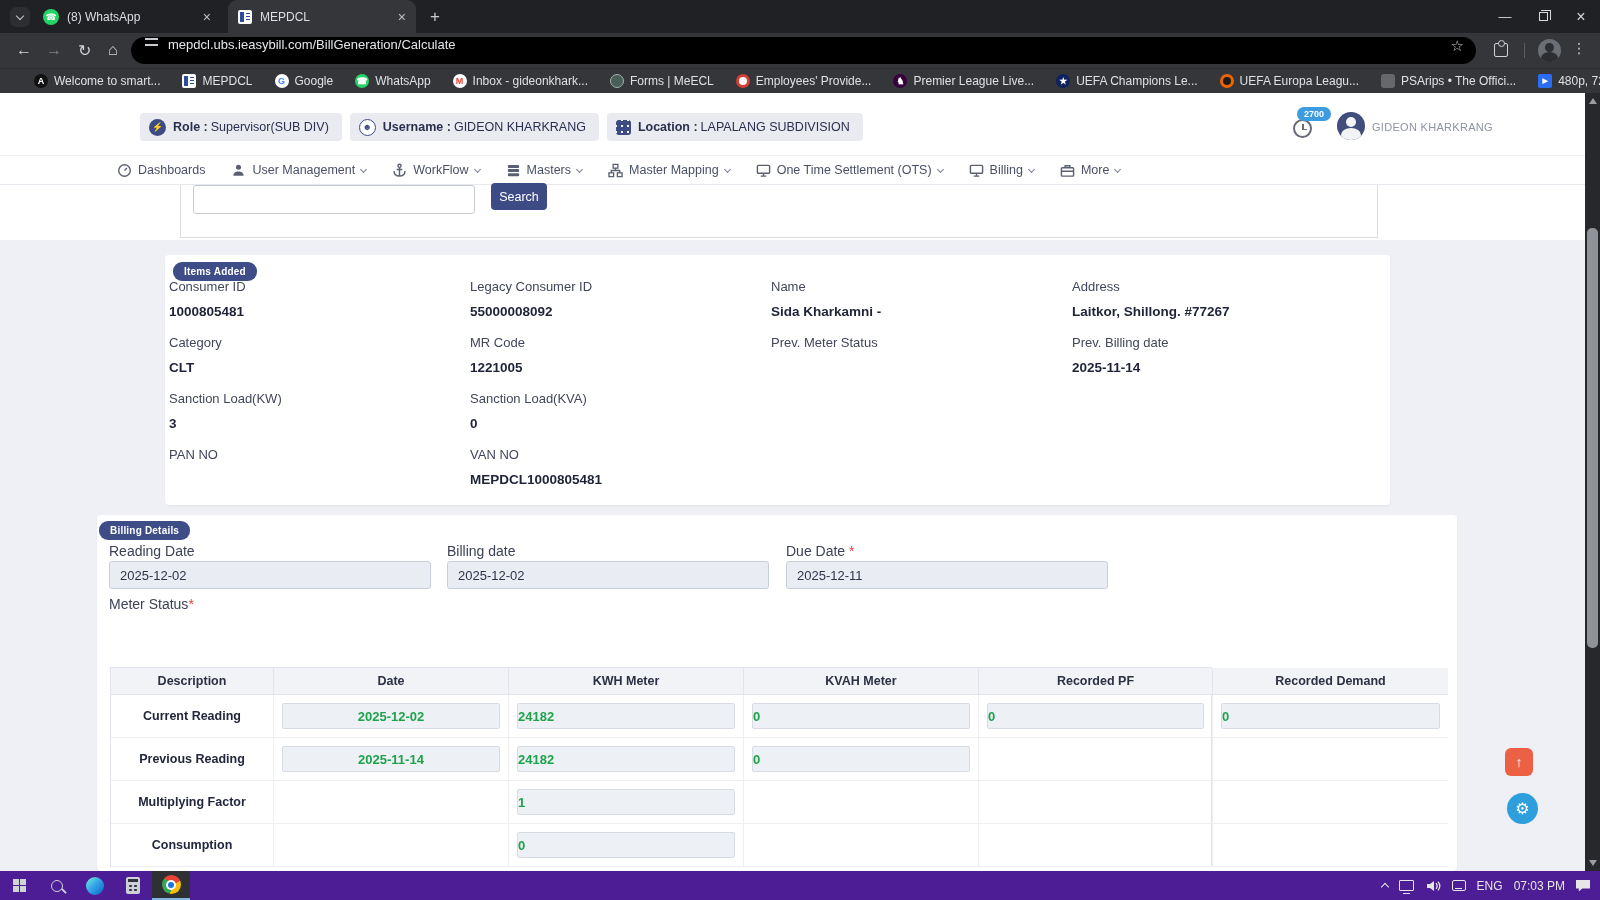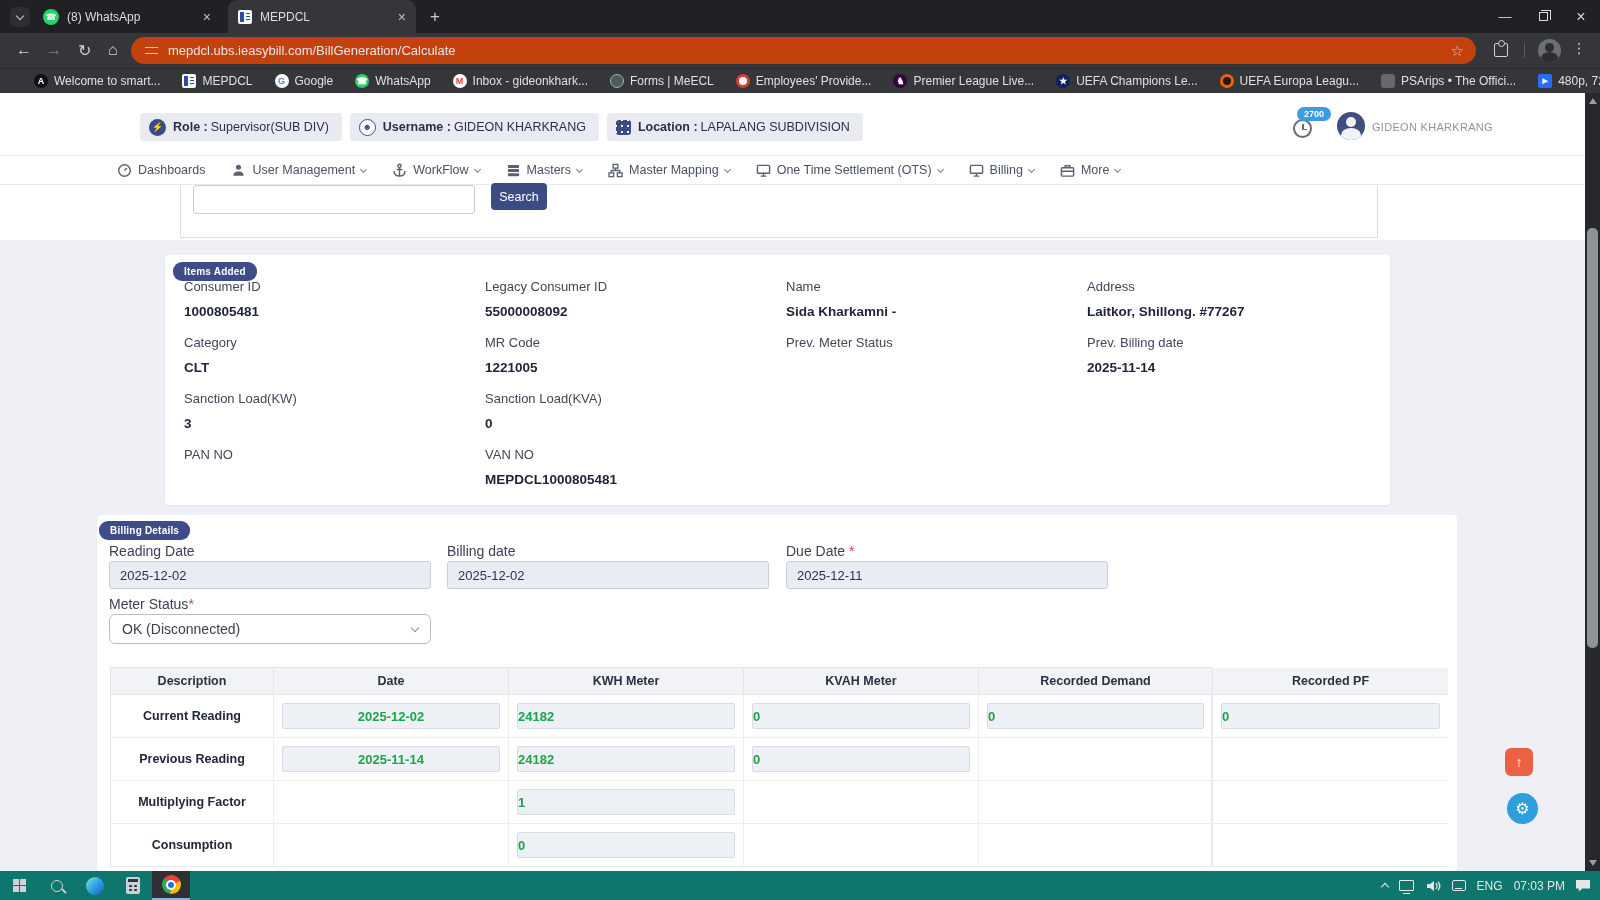--- a/index.html
+++ b/index.html
@@ -19,21 +19,21 @@
   .fav-mep::before{content:"";position:absolute;left:2px;top:2px;width:4px;height:10px;background:#2b4d9b}
   .fav-mep::after{content:"";position:absolute;left:8px;top:3px;width:4px;height:8px;background:repeating-linear-gradient(#2b4d9b 0 1px,#fff 1px 3px)}
   .newtab{position:absolute;left:424px;top:6px;width:22px;height:22px;color:#c8cbd0;font-size:17px;display:flex;align-items:center;justify-content:center}
   .wbtns{position:absolute;right:0;top:0;height:33px;display:flex;align-items:center;color:#d6d8dc}
   .wbtn{width:38px;text-align:center;font-size:13px}
   .restore{display:inline-block;width:9px;height:9px;border:1.2px solid #d6d8dc;position:relative}
   .restore::before{content:"";position:absolute;left:1.5px;top:-3.5px;width:9px;height:9px;border:1.2px solid #d6d8dc;border-left:none;border-bottom:none}
 
   .toolbar{position:absolute;left:0;top:33px;width:1600px;height:35px;background:#35363a}
   .navg{position:absolute;top:8px;font-size:16px;color:#cfd2d7}
-  .urlpill{position:absolute;left:131px;top:4px;width:1345px;height:27px;border-radius:14px;background:#c2410c;display:flex;align-items:center;color:#e4e6ea;font-size:13px}
+  .urlpill{position:absolute;left:131px;top:4px;width:1345px;height:27px;border-radius:14px;background:#000000;display:flex;align-items:flex-start;color:#e4e6ea;font-size:13px}
   .siteinfo{width:13px;height:10px;margin:0 10px 0 14px;position:relative}
   .siteinfo::before,.siteinfo::after{content:"";position:absolute;left:0;width:13px;height:1.6px;background:#c8cbd0}
   .siteinfo::before{top:1px}.siteinfo::after{top:7px}
   .star{position:absolute;right:12px;color:#c3c6cb;font-size:15px}
   .puzzle{position:absolute;left:1494px;top:10px;width:14px;height:14px;border:1.6px solid #cfd2d7;border-radius:2px}
   .puzzle::before{content:"";position:absolute;left:3px;top:-4px;width:5px;height:5px;border-radius:50%;background:#35363a;border:1.6px solid #cfd2d7}
   .tdiv{position:absolute;left:1524px;top:10px;width:1px;height:15px;background:#5a5c60}
   .prof{position:absolute;left:1538px;top:6px;width:23px;height:23px;border-radius:50%;background:#6b6e74;overflow:hidden}
   .prof::before{content:"";position:absolute;left:7px;top:4px;width:9px;height:9px;border-radius:50%;background:#2d2e31}
   .prof::after{content:"";position:absolute;left:3px;top:13px;width:17px;height:12px;border-radius:50%;background:#2d2e31}
@@ -70,21 +70,21 @@
   .nchev{display:inline-block;width:5px;height:5px;border-right:1.4px solid #7a8093;border-bottom:1.4px solid #7a8093;transform:rotate(45deg);margin-top:-2px}
 
   .searchsec{position:absolute;left:0;top:92px;width:100%;height:55px;background:#fff}
   .searchcard{position:absolute;left:180px;top:0;width:1198px;height:53px;border-left:1px solid #dcdee4;border-right:1px solid #dcdee4;border-bottom:1px solid #dcdee4}
   .searchinput{position:absolute;left:12px;top:0;width:282px;height:29px;border:1px solid #c6cad3;border-radius:3px;background:#fff;font-size:13px;padding:0 8px;color:#333;font-family:"Liberation Sans",sans-serif}
   .searchbtn{position:absolute;left:310px;top:-2px;width:56px;height:27px;background:#3d4b85;color:#fff;border:none;border-radius:4px;font-size:12.5px;font-family:"Liberation Sans",sans-serif}
 
   .card{position:absolute;background:#fff;border-radius:4px;box-shadow:0 1px 2px rgba(40,40,60,.06)}
   .secbadge{display:inline-block;background:#3e4c87;color:#fff;font-size:10px;font-weight:bold;padding:4px 11px;border-radius:9px;letter-spacing:.2px}
 
-  .fgrid{position:absolute;left:19px;right:10px;top:24px;display:grid;grid-template-columns:301px 301px 301px 1fr;grid-auto-rows:56px}
+  .fgrid{position:absolute;left:4px;right:10px;top:24px;display:grid;grid-template-columns:301px 301px 301px 1fr;grid-auto-rows:56px}
   .flabel{font-size:13px;color:#42465a}
   .fvalue{font-size:13.5px;font-weight:bold;color:#1f2338;margin-top:10px}
 
   .blabel{position:absolute;font-size:14px;color:#3c4156}
   .req{color:#e5413f}
   .binput{position:absolute;width:322px;height:28px;background:#e9edf3;border:1px solid #c9cfda;border-radius:3px;font-size:13px;color:#2e3248;padding:0 10px;font-family:"Liberation Sans",sans-serif}
   .bselect{position:absolute;left:12px;top:99px;width:322px;height:30px;border:1px solid #b9bdc9;border-radius:6px;background:#fff;display:flex;align-items:center;justify-content:space-between;padding:0 12px;font-size:14px;color:#3a3e52}
   .selchev{width:6px;height:6px;border-right:1.5px solid #8a8e99;border-bottom:1.5px solid #8a8e99;transform:rotate(45deg);margin-top:-3px}
 
   .btable{position:absolute;left:13px;top:152px;width:1102px;display:grid;grid-template-columns:163px 235px 235px 235px 234px 235px;border:1px solid #e3e4eb;border-bottom:none}
@@ -99,21 +99,21 @@
   .fab-up{position:absolute;left:1505px;top:655px;width:28px;height:28px;background:#ec6144;border-radius:6px;color:#fff;font-size:14px;display:flex;align-items:center;justify-content:center}
   .fab-gear{position:absolute;left:1507px;top:700px;width:31px;height:31px;background:#2f9edd;border-radius:50%;color:#fff;font-size:16px;display:flex;align-items:center;justify-content:center}
 
   .vscroll{position:absolute;right:0;top:0;width:15px;height:100%;background:#26282b}
   .sthumb{position:absolute;left:2px;top:135px;width:11px;height:420px;background:#8f9297;border-radius:5px}
   .sarr{position:absolute;left:3.5px;width:0;height:0;border-left:4px solid transparent;border-right:4px solid transparent}
   .sarr.up{top:5px;border-bottom:6px solid #9a9da2}
   .sarr.dn{bottom:5px;border-top:6px solid #9a9da2}
 
   
-  .taskbar{position:absolute;left:0;bottom:0;width:1600px;height:29px;background:#0f766e;display:flex;align-items:center;color:#e6e6e6}
+  .taskbar{position:absolute;left:0;bottom:0;width:1600px;height:29px;background:#4c1d95;display:flex;align-items:center;color:#e6e6e6}
   .tk{width:38px;height:29px;display:flex;align-items:center;justify-content:center;flex:none}
   .winlogo{width:13px;height:13px;display:grid;grid-template-columns:6px 6px;gap:1px}
   .winlogo i{background:#cfd2d6}
   .tksearch{width:12px;height:12px;border:1.8px solid #cfd2d6;border-radius:50%;position:relative}
   .tksearch::after{content:"";position:absolute;left:9px;top:9px;width:6px;height:1.8px;background:#cfd2d6;transform:rotate(45deg)}
   .edge{width:18px;height:18px;border-radius:50%;background:linear-gradient(135deg,#7df2d8 0%,#35a7e8 45%,#0b63c4 100%)}
   .calc{width:14px;height:17px;border-radius:2px;background:#cdd0d6;position:relative}
   .calc::before{content:"";position:absolute;left:2px;top:2px;width:10px;height:3px;background:#30333a}
   .calc::after{content:"";position:absolute;left:2px;top:7px;width:10px;height:8px;
     background:radial-gradient(circle 1.2px,#30333a 1.1px,transparent 1.2px) 0 0/5px 4px repeat}
@@ -397,32 +397,28 @@
       <span class="blabel" style="left:12px;top:28px">Reading Date</span>
       <input class="binput" style="left: 12px; top: 46px;" value="2025-12-02">
 
       <span class="blabel" style="left:350px;top:28px">Billing date</span>
       <input class="binput" style="left: 350px; top: 46px;" value="2025-12-02">
 
       <span class="blabel" style="left:689px;top:28px"><span>Due Date</span> <span class="req">*</span></span>
       <input class="binput" style="left: 689px; top: 46px;" value="2025-12-11">
 
       <span class="blabel" style="left:12px;top:81px"><span>Meter Status</span><span class="req">*</span></span>
-      <div class="bselect">
-        <span>OK (Disconnected)</span>
-        <span class="selchev"></span>
-      </div>
 
       <div class="btable">
         <div class="bth">Description</div>
         <div class="bth">Date</div>
         <div class="bth">KWH Meter</div>
         <div class="bth">KVAH Meter</div>
+        <div class="bth">Recorded PF</div>
         <div class="bth">Recorded Demand</div>
-        <div class="bth">Recorded PF</div>
 
         <div class="btd desc">Current Reading</div>
         <div class="btd">
             <input class="tin c" value="2025-12-02" style="">
           </div>
         <div class="btd">
             <input class="tin r" value="24182" style="">
           </div>
         <div class="btd">
             <input class="tin r" value="0" style="">

